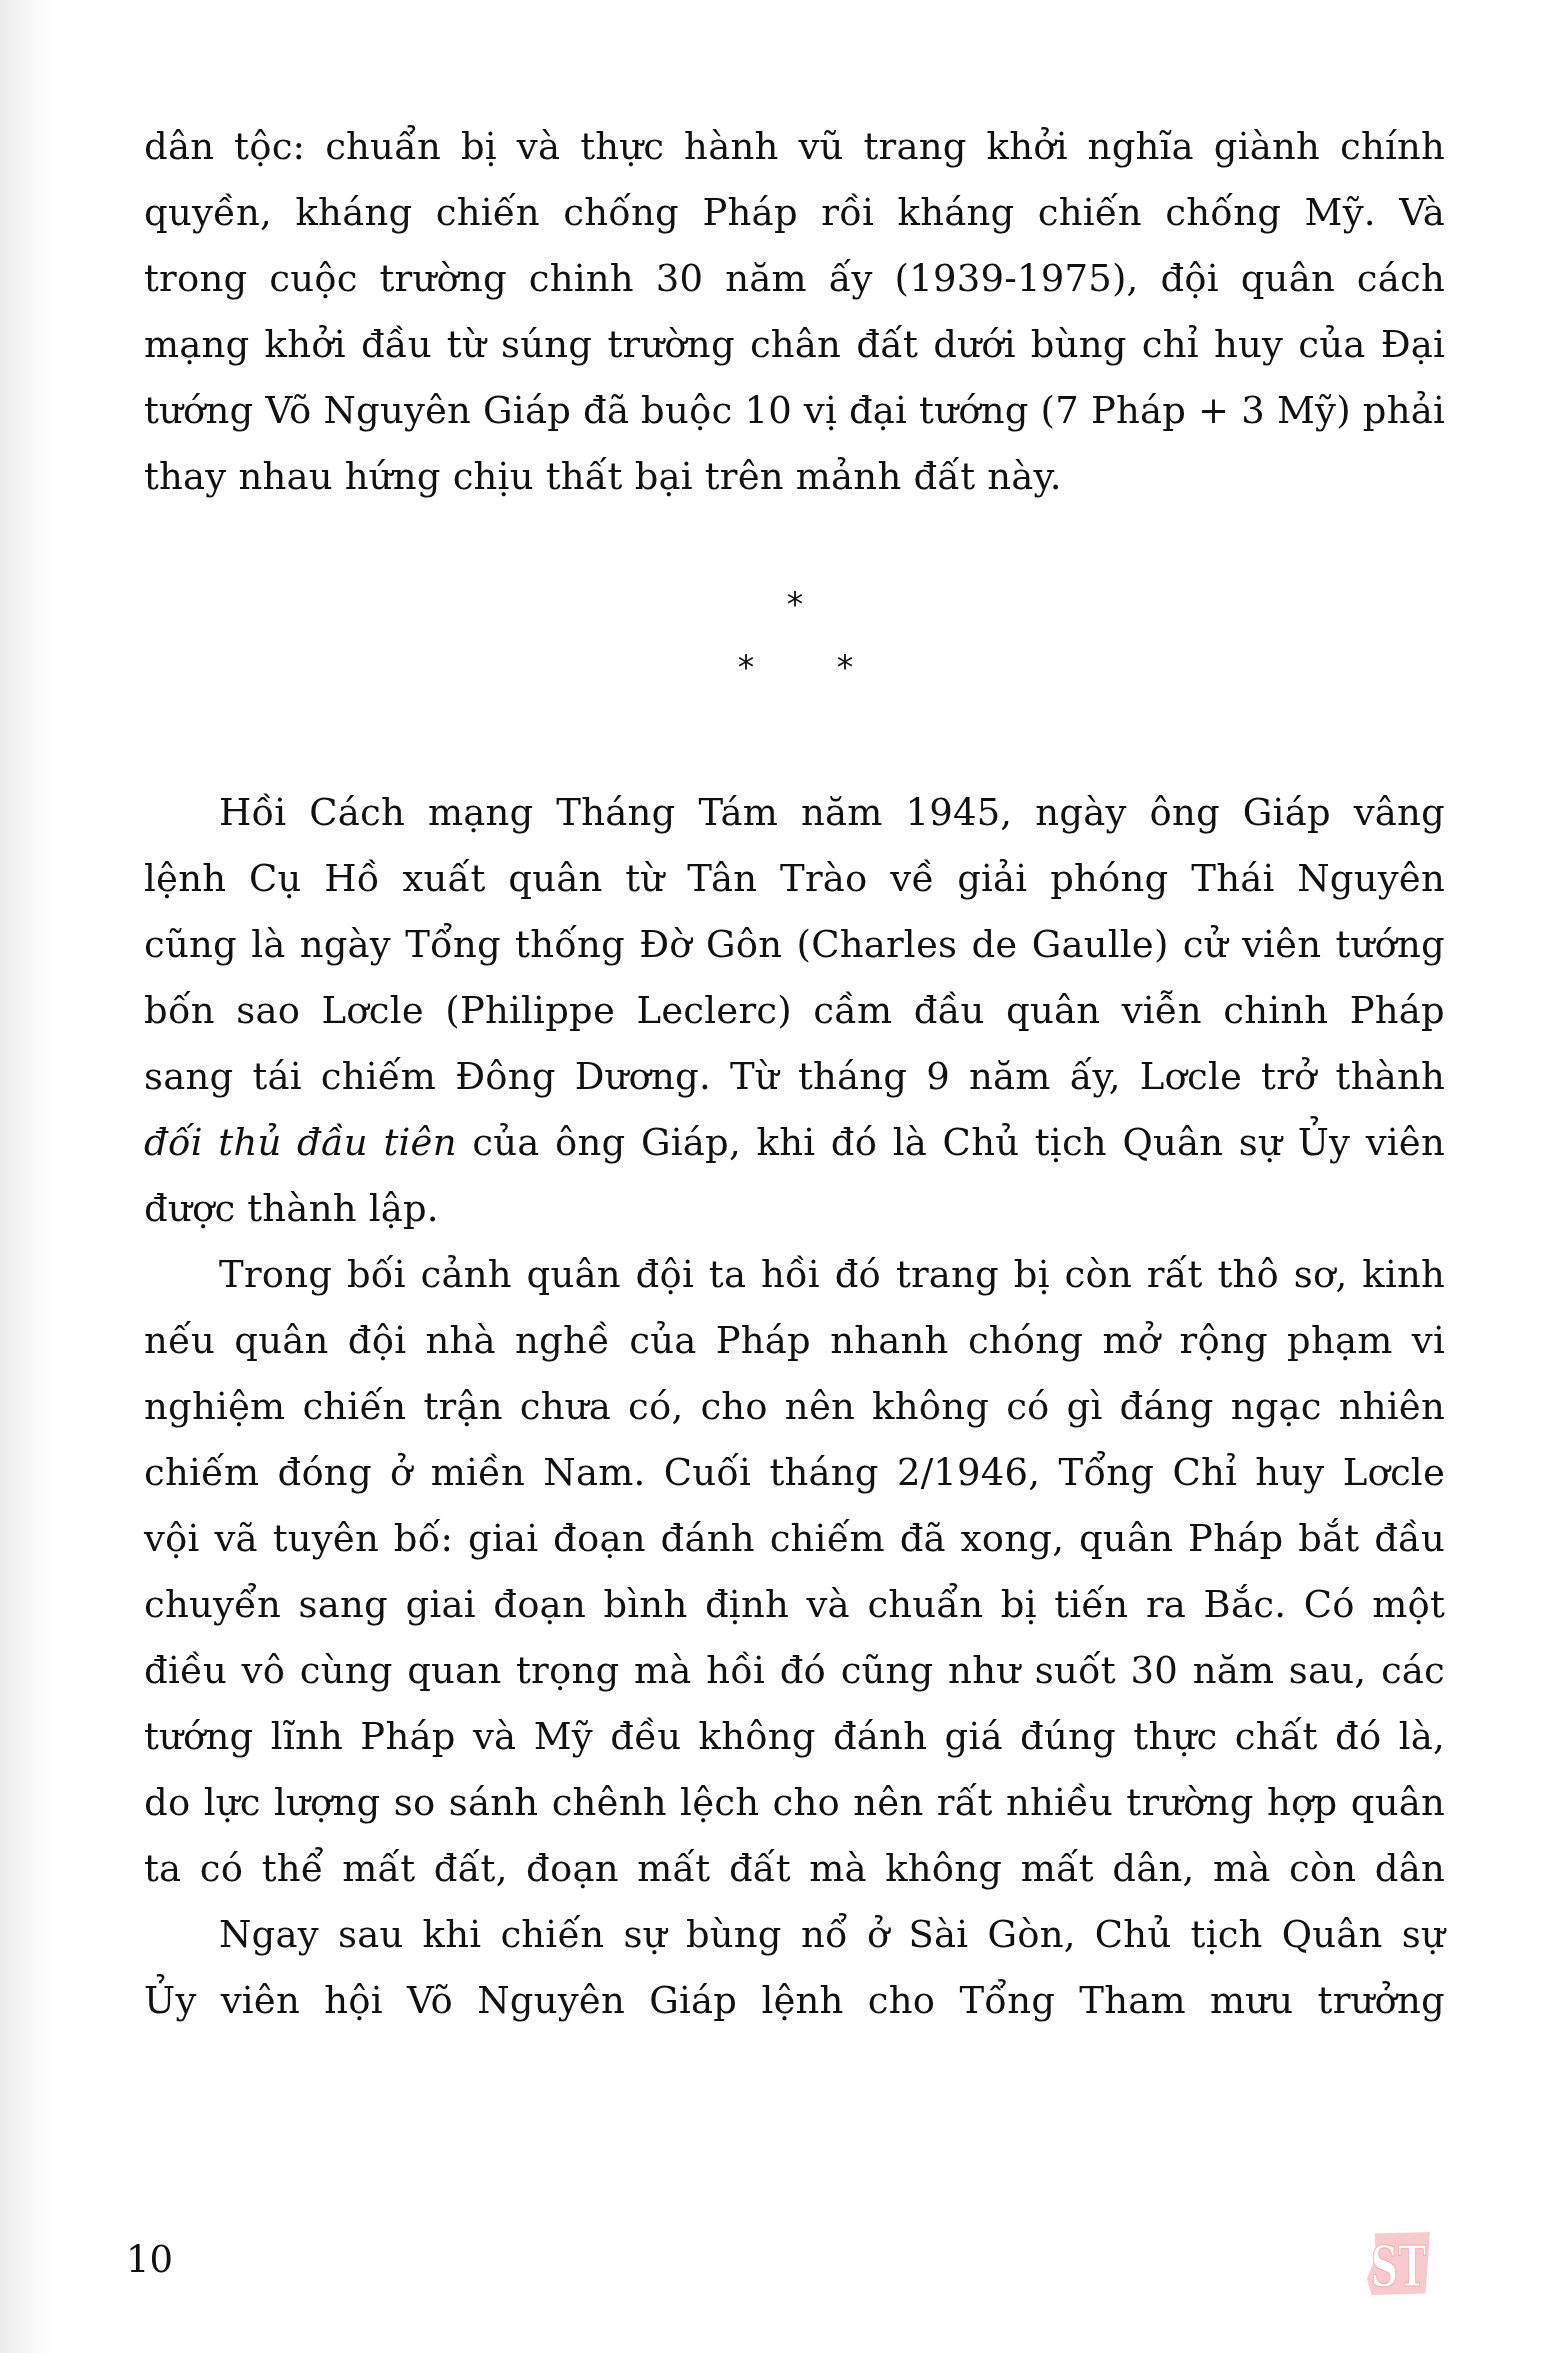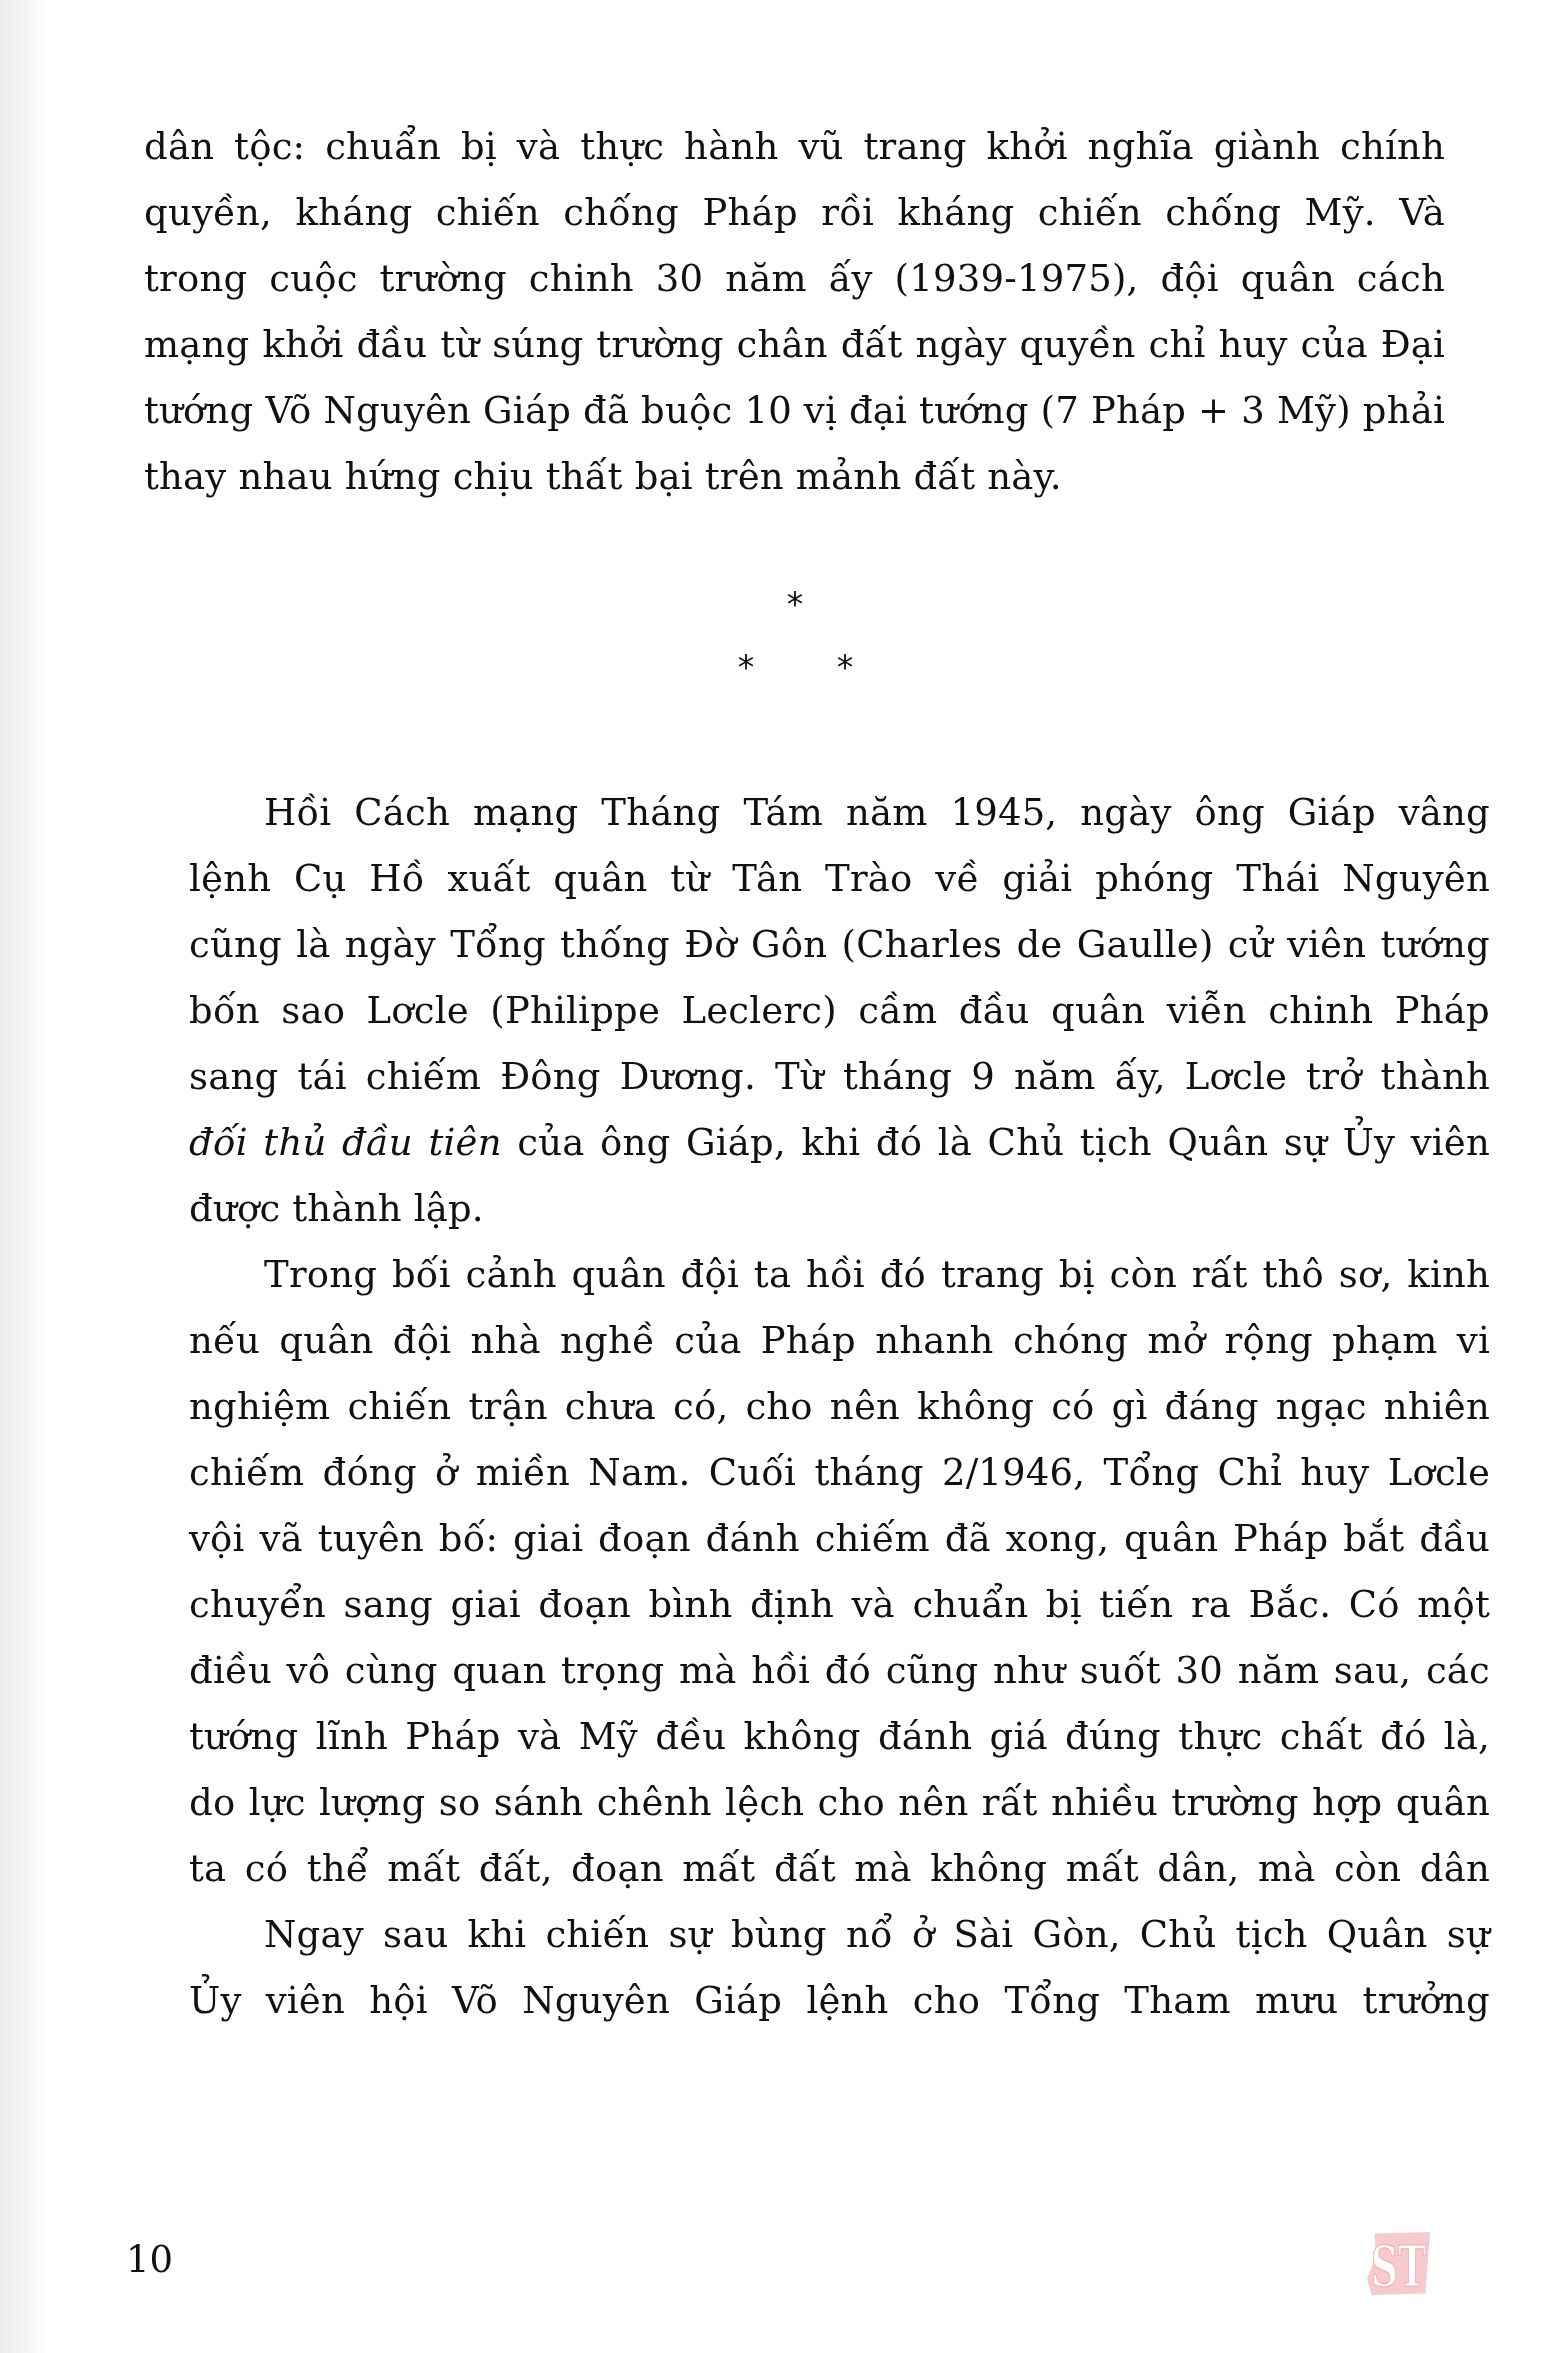--- a/index.html
+++ b/index.html
@@ -77,33 +77,33 @@
 </head>
 <body>
 
 <div class="page-shade"></div>
 
 <div class="text-block" style="top:114px;">
   <p>
     <span class="justify-line">dân tộc: chuẩn bị và thực hành vũ trang khởi nghĩa giành chính</span>
     <span class="justify-line">quyền, kháng chiến chống Pháp rồi kháng chiến chống Mỹ. Và</span>
     <span class="justify-line">trong cuộc trường chinh 30 năm ấy (1939-1975), đội quân cách</span>
-    <span class="justify-line">mạng khởi đầu từ súng trường chân đất ngày quyền chỉ huy của Đại</span>
+    <span class="justify-line">mạng khởi đầu từ súng trường chân đất dưới bùng chỉ huy của Đại</span>
     <span class="justify-line">tướng Võ Nguyên Giáp đã buộc 10 vị đại tướng (7 Pháp + 3 Mỹ) phải</span>
     <span class="last-line">thay nhau hứng chịu thất bại trên mảnh đất này.</span>
   </p>
 </div>
 
 <div class="divider" style="top:585px;">
   <span class="star" style="left:780px; top:0;">*</span>
   <span class="star" style="left:731px; top:63px;">*</span>
   <span class="star" style="left:830px; top:63px;">*</span>
 </div>
 
-<div class="text-block" style="top:780px;margin-left:45px;">
+<div class="text-block" style="top:780px;">
   <p>
     <span class="justify-line" style="padding-left:75px;"><span>Hồi Cách mạng Tháng Tám năm 1945, ngày ông Giáp vâng</span></span>
     <span class="justify-line">lệnh Cụ Hồ xuất quân từ Tân Trào về giải phóng Thái Nguyên</span>
     <span class="justify-line">cũng là ngày Tổng thống Đờ Gôn (Charles de Gaulle) cử viên tướng</span>
     <span class="justify-line">bốn sao Lơcle (Philippe Leclerc) cầm đầu quân viễn chinh Pháp</span>
     <span class="justify-line">sang tái chiếm Đông Dương. Từ tháng 9 năm ấy, Lơcle trở thành</span>
     <span class="justify-line"><em>đối thủ đầu tiên</em><span> của ông Giáp, khi đó là Chủ tịch Quân sự Ủy viên</span></span>
     <span class="last-line">được thành lập.</span>
   </p>
   <p>

